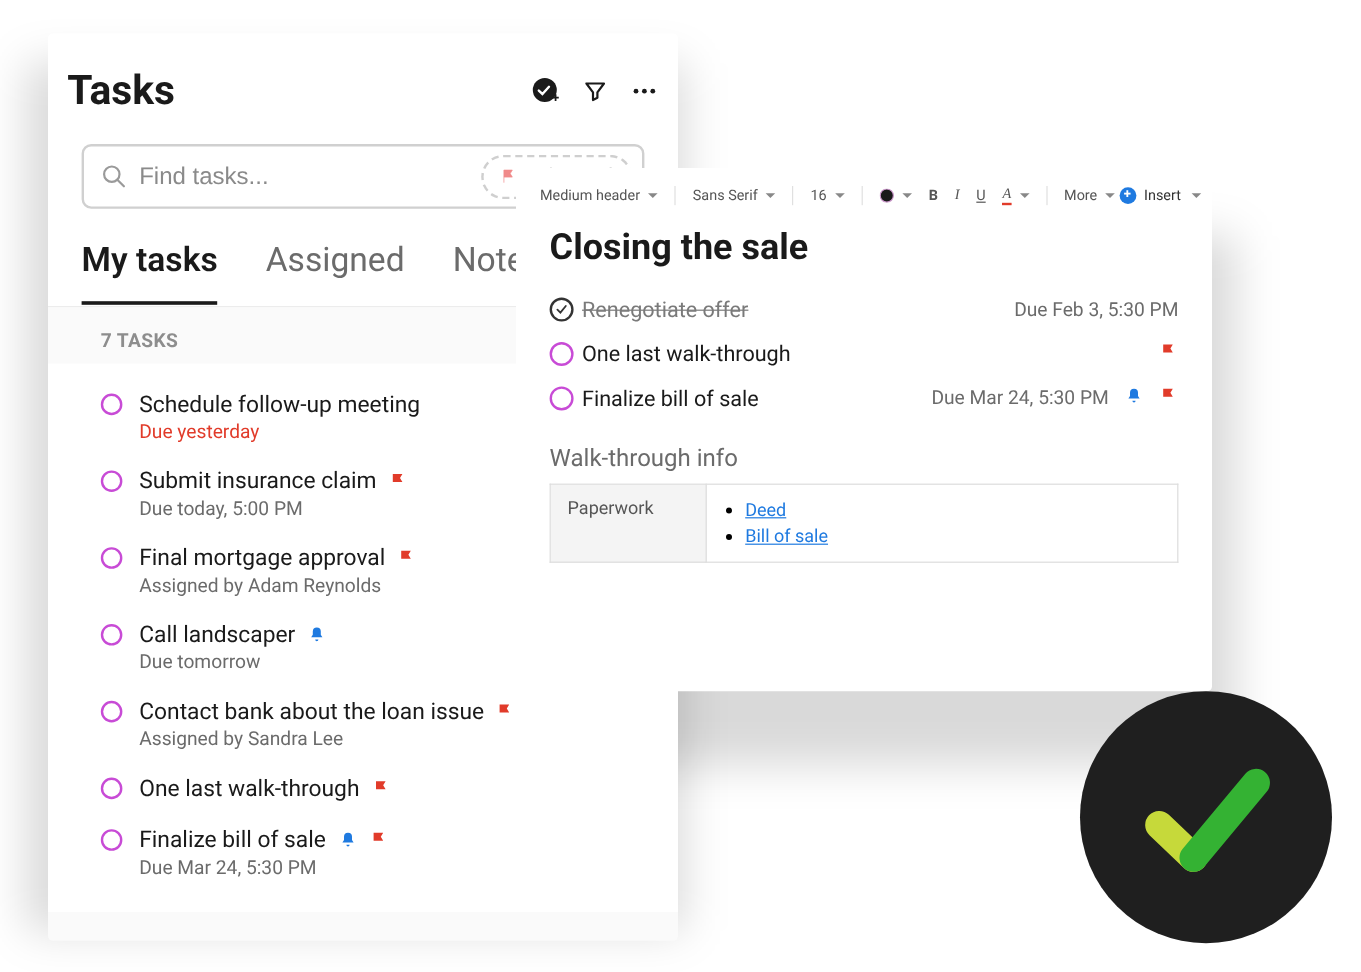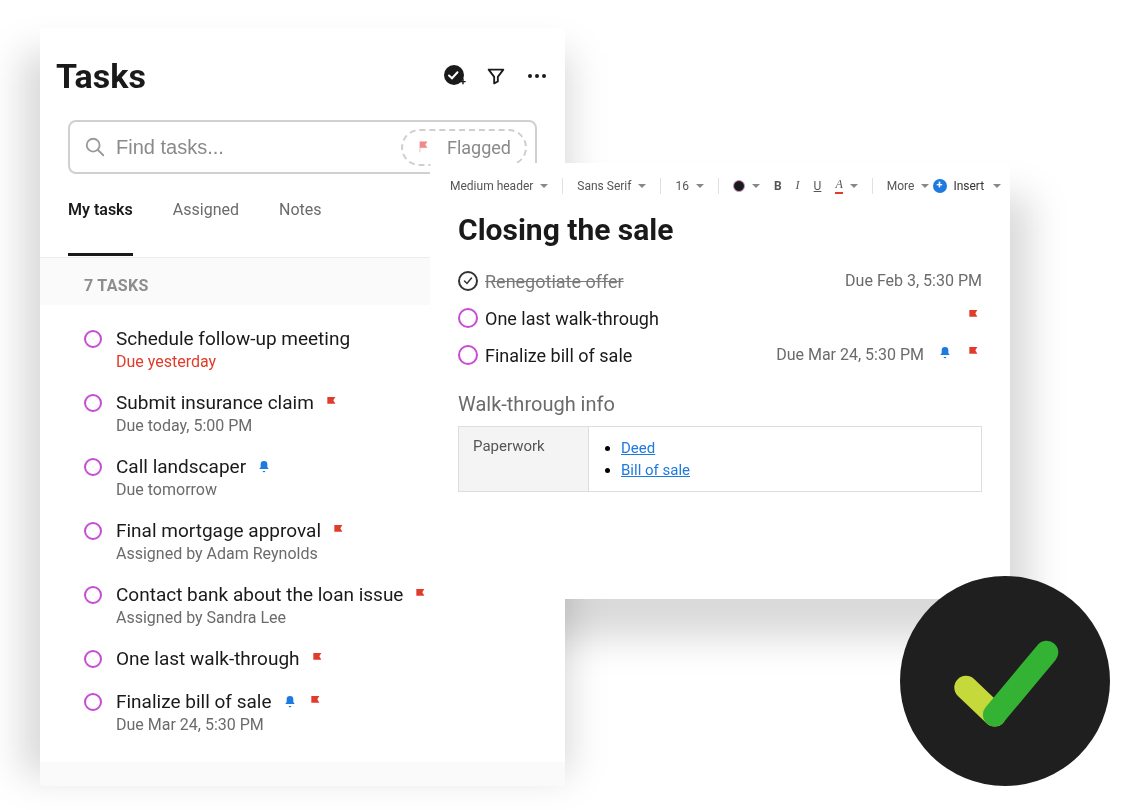--- a/index.html
+++ b/index.html
@@ -63,22 +63,22 @@
     cursor:pointer;
   }
 
   .tabs-row {
     display:flex; gap:40px;
     margin: 26px 0 0 0;
     padding: 0 28px;
     border-bottom: 1px solid transparent;
   }
   .tab {
-    font-size: 16px; color:#6b6b6b;
-    padding-bottom: 34px;
+    font-size: 28px; color:#6b6b6b;
+    padding-bottom: 18px;
     cursor:pointer;
   }
   .tab.active { color:#1a1a1a; font-weight:600; border-bottom:3px solid #1a1a1a; }
 
   .tasks-body {
     background:#fafafa;
     border-top: 1px solid #ececec;
     padding-bottom: 24px;
     border-bottom-left-radius:4px;border-bottom-right-radius:4px;
   }
@@ -99,21 +99,21 @@
   .task-main { flex:1; }
   .task-title-line { display:flex; align-items:center; gap:10px; }
   .task-title { font-size:19px; color:#1a1a1a; }
   .task-sub { font-size:16px; color:#6b6b6b; margin-top:2px; }
   .task-sub.overdue { color:#e13b2a; }
   .flag-mini { color:#e13b2a; }
   .bell-mini { color:#1f7ae0; }
 
   
   .editor-panel {
-    left:430px; top:163px;
+    left:430px; top:140px;
     width:580px; height:436px;
     padding: 12px 0 0 0;
   }
   .toolbar {
     display:flex; align-items:center; justify-content:space-between;
     padding: 0 16px 10px 16px;
     font-size:12px; color:#555;
   }
   .toolbar-left { display:flex; align-items:center; gap:6px; flex-wrap:nowrap; }
   .tb-sep { width:1px; height:16px; background:#e0e0e0; margin:0 4px; }
@@ -245,42 +245,42 @@
                 </svg>
               </span>
             </div>
             <div class="task-sub ">Due today, 5:00 PM</div>
           </div>
         </div>
         <div class="task-row">
           <span class="task-radio"></span>
           <div class="task-main">
             <div class="task-title-line">
+              <span class="task-title">Final mortgage approval</span>
+              <span class="flag-mini">
+                <svg width="16" height="16" viewBox="0 0 24 24">
+                  <path d="M5 3v18M5 3h12l-3 5 3 5H5" fill="#e13b2a"></path>
+                </svg>
+              </span>
+            </div>
+            <div class="task-sub ">Assigned by Adam Reynolds</div>
+          </div>
+        </div>
+        <div class="task-row">
+          <span class="task-radio"></span>
+          <div class="task-main">
+            <div class="task-title-line">
               <span class="task-title">Call landscaper</span>
               <span class="bell-mini">
                 <svg width="16" height="16" viewBox="0 0 24 24">
                   <path d="M12 3a5 5 0 0 0-5 5v4l-2 3h14l-2-3V8a5 5 0 0 0-5-5zM10 18a2 2 0 0 0 4 0" fill="#1f7ae0"></path>
                 </svg>
               </span>
             </div>
             <div class="task-sub ">Due tomorrow</div>
-          </div>
-        </div>
-        <div class="task-row">
-          <span class="task-radio"></span>
-          <div class="task-main">
-            <div class="task-title-line">
-              <span class="task-title">Final mortgage approval</span>
-              <span class="flag-mini">
-                <svg width="16" height="16" viewBox="0 0 24 24">
-                  <path d="M5 3v18M5 3h12l-3 5 3 5H5" fill="#e13b2a"></path>
-                </svg>
-              </span>
-            </div>
-            <div class="task-sub ">Assigned by Adam Reynolds</div>
           </div>
         </div>
         <div class="task-row">
           <span class="task-radio"></span>
           <div class="task-main">
             <div class="task-title-line">
               <span class="task-title">Contact bank about the loan issue</span>
               <span class="flag-mini">
                 <svg width="16" height="16" viewBox="0 0 24 24">
                   <path d="M5 3v18M5 3h12l-3 5 3 5H5" fill="#e13b2a"></path>

